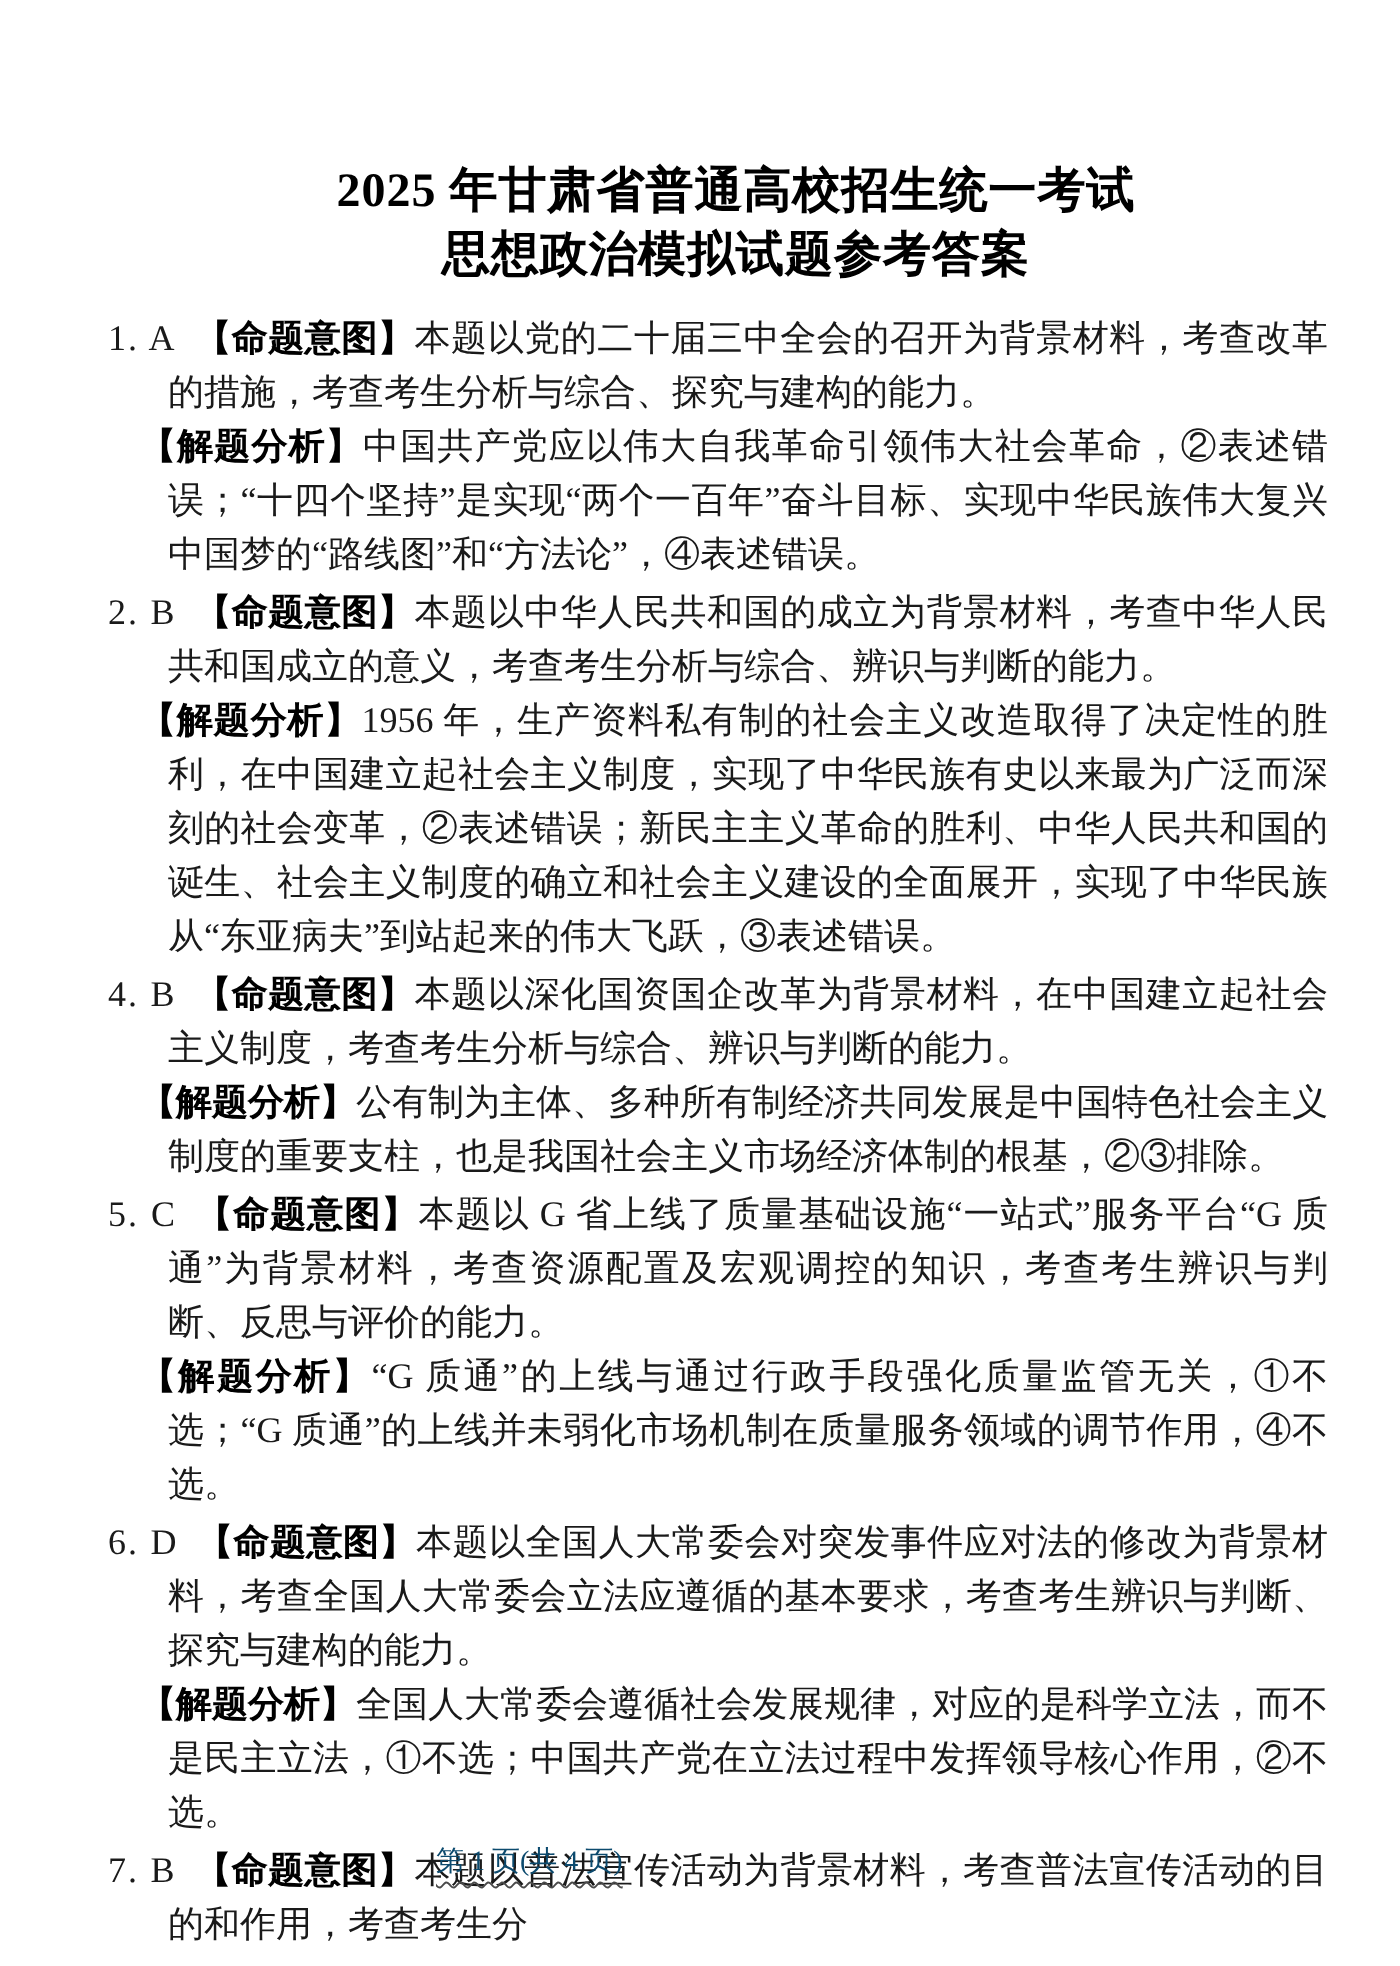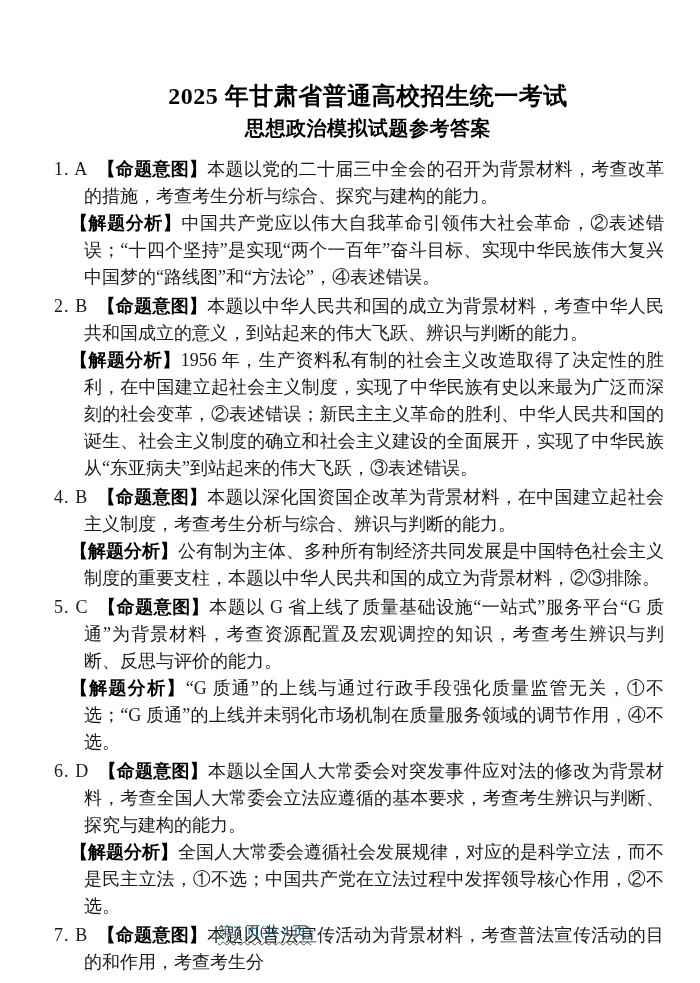--- a/index.html
+++ b/index.html
@@ -22,21 +22,21 @@
     margin: 0;
     padding-top: 82px;
     font-size: 24px;
     line-height: 28px;
     font-weight: 700;
     color: #000000;
     letter-spacing: 0.5px;
   }
   .title-line2 {
     margin: 2px 0 0 0;
-    font-size: 20px;
+    font-size: 24px;
     line-height: 33px;
     font-weight: 700;
     color: #000000;
     letter-spacing: 0.5px;
   }
   .content {
     margin: 11px 36px 0 84px;  
   }
   .item { margin: 0; }
   .item + .item { margin-top: 2px; }
@@ -94,34 +94,34 @@
     <p class="intent">
       <span class="qnum">1. A</span><span class="seg-label">【命题意图】</span><span class="body-text">本题以党的二十届三中全会的召开为背景材料，考查改革的措施，考查考生分析与综合、探究与建构的能力。</span>
     </p>
     <p class="analysis">
       <span class="seg-label">【解题分析】</span><span class="body-text">中国共产党应以伟大自我革命引领伟大社会革命，②表述错误；“十四个坚持”是实现“两个一百年”奋斗目标、实现中华民族伟大复兴中国梦的“路线图”和“方法论”，④表述错误。</span>
     </p>
   </div>
 
   <div class="item">
     <p class="intent">
-      <span class="qnum">2. B</span><span class="seg-label">【命题意图】</span><span class="body-text">本题以中华人民共和国的成立为背景材料，考查中华人民共和国成立的意义，到站起来的伟大飞跃、辨识与判断的能力。</span>
+      <span class="qnum">2. B</span><span class="seg-label">【命题意图】</span><span class="body-text">本题以中华人民共和国的成立为背景材料，考查中华人民共和国成立的意义，考查考生分析与综合、辨识与判断的能力。</span>
     </p>
     <p class="analysis">
       <span class="seg-label">【解题分析】</span><span class="body-text">1956 年，生产资料私有制的社会主义改造取得了决定性的胜利，在中国建立起社会主义制度，实现了中华民族有史以来最为广泛而深刻的社会变革，②表述错误；新民主主义革命的胜利、中华人民共和国的诞生、社会主义制度的确立和社会主义建设的全面展开，实现了中华民族从“东亚病夫”到站起来的伟大飞跃，③表述错误。</span>
     </p>
   </div>
 
 
   <div class="item">
     <p class="intent">
       <span class="qnum">4. B</span><span class="seg-label">【命题意图】</span><span class="body-text">本题以深化国资国企改革为背景材料，在中国建立起社会主义制度，考查考生分析与综合、辨识与判断的能力。</span>
     </p>
     <p class="analysis">
-      <span class="seg-label">【解题分析】</span><span class="body-text">公有制为主体、多种所有制经济共同发展是中国特色社会主义制度的重要支柱，本题以中华人民共和国的成立为背景材料，②③排除。</span>
+      <span class="seg-label">【解题分析】</span><span class="body-text">公有制为主体、多种所有制经济共同发展是中国特色社会主义制度的重要支柱，也是我国社会主义市场经济体制的根基，②③排除。</span>
     </p>
   </div>
 
   <div class="item">
     <p class="intent">
       <span class="qnum">5. C</span><span class="seg-label">【命题意图】</span><span class="body-text">本题以 G 省上线了质量基础设施“一站式”服务平台“G 质通”为背景材料，考查资源配置及宏观调控的知识，考查考生辨识与判断、反思与评价的能力。</span>
     </p>
     <p class="analysis">
       <span class="seg-label">【解题分析】</span><span class="body-text">“G 质通”的上线与通过行政手段强化质量监管无关，①不选；“G 质通”的上线并未弱化市场机制在质量服务领域的调节作用，④不选。</span>
     </p>

